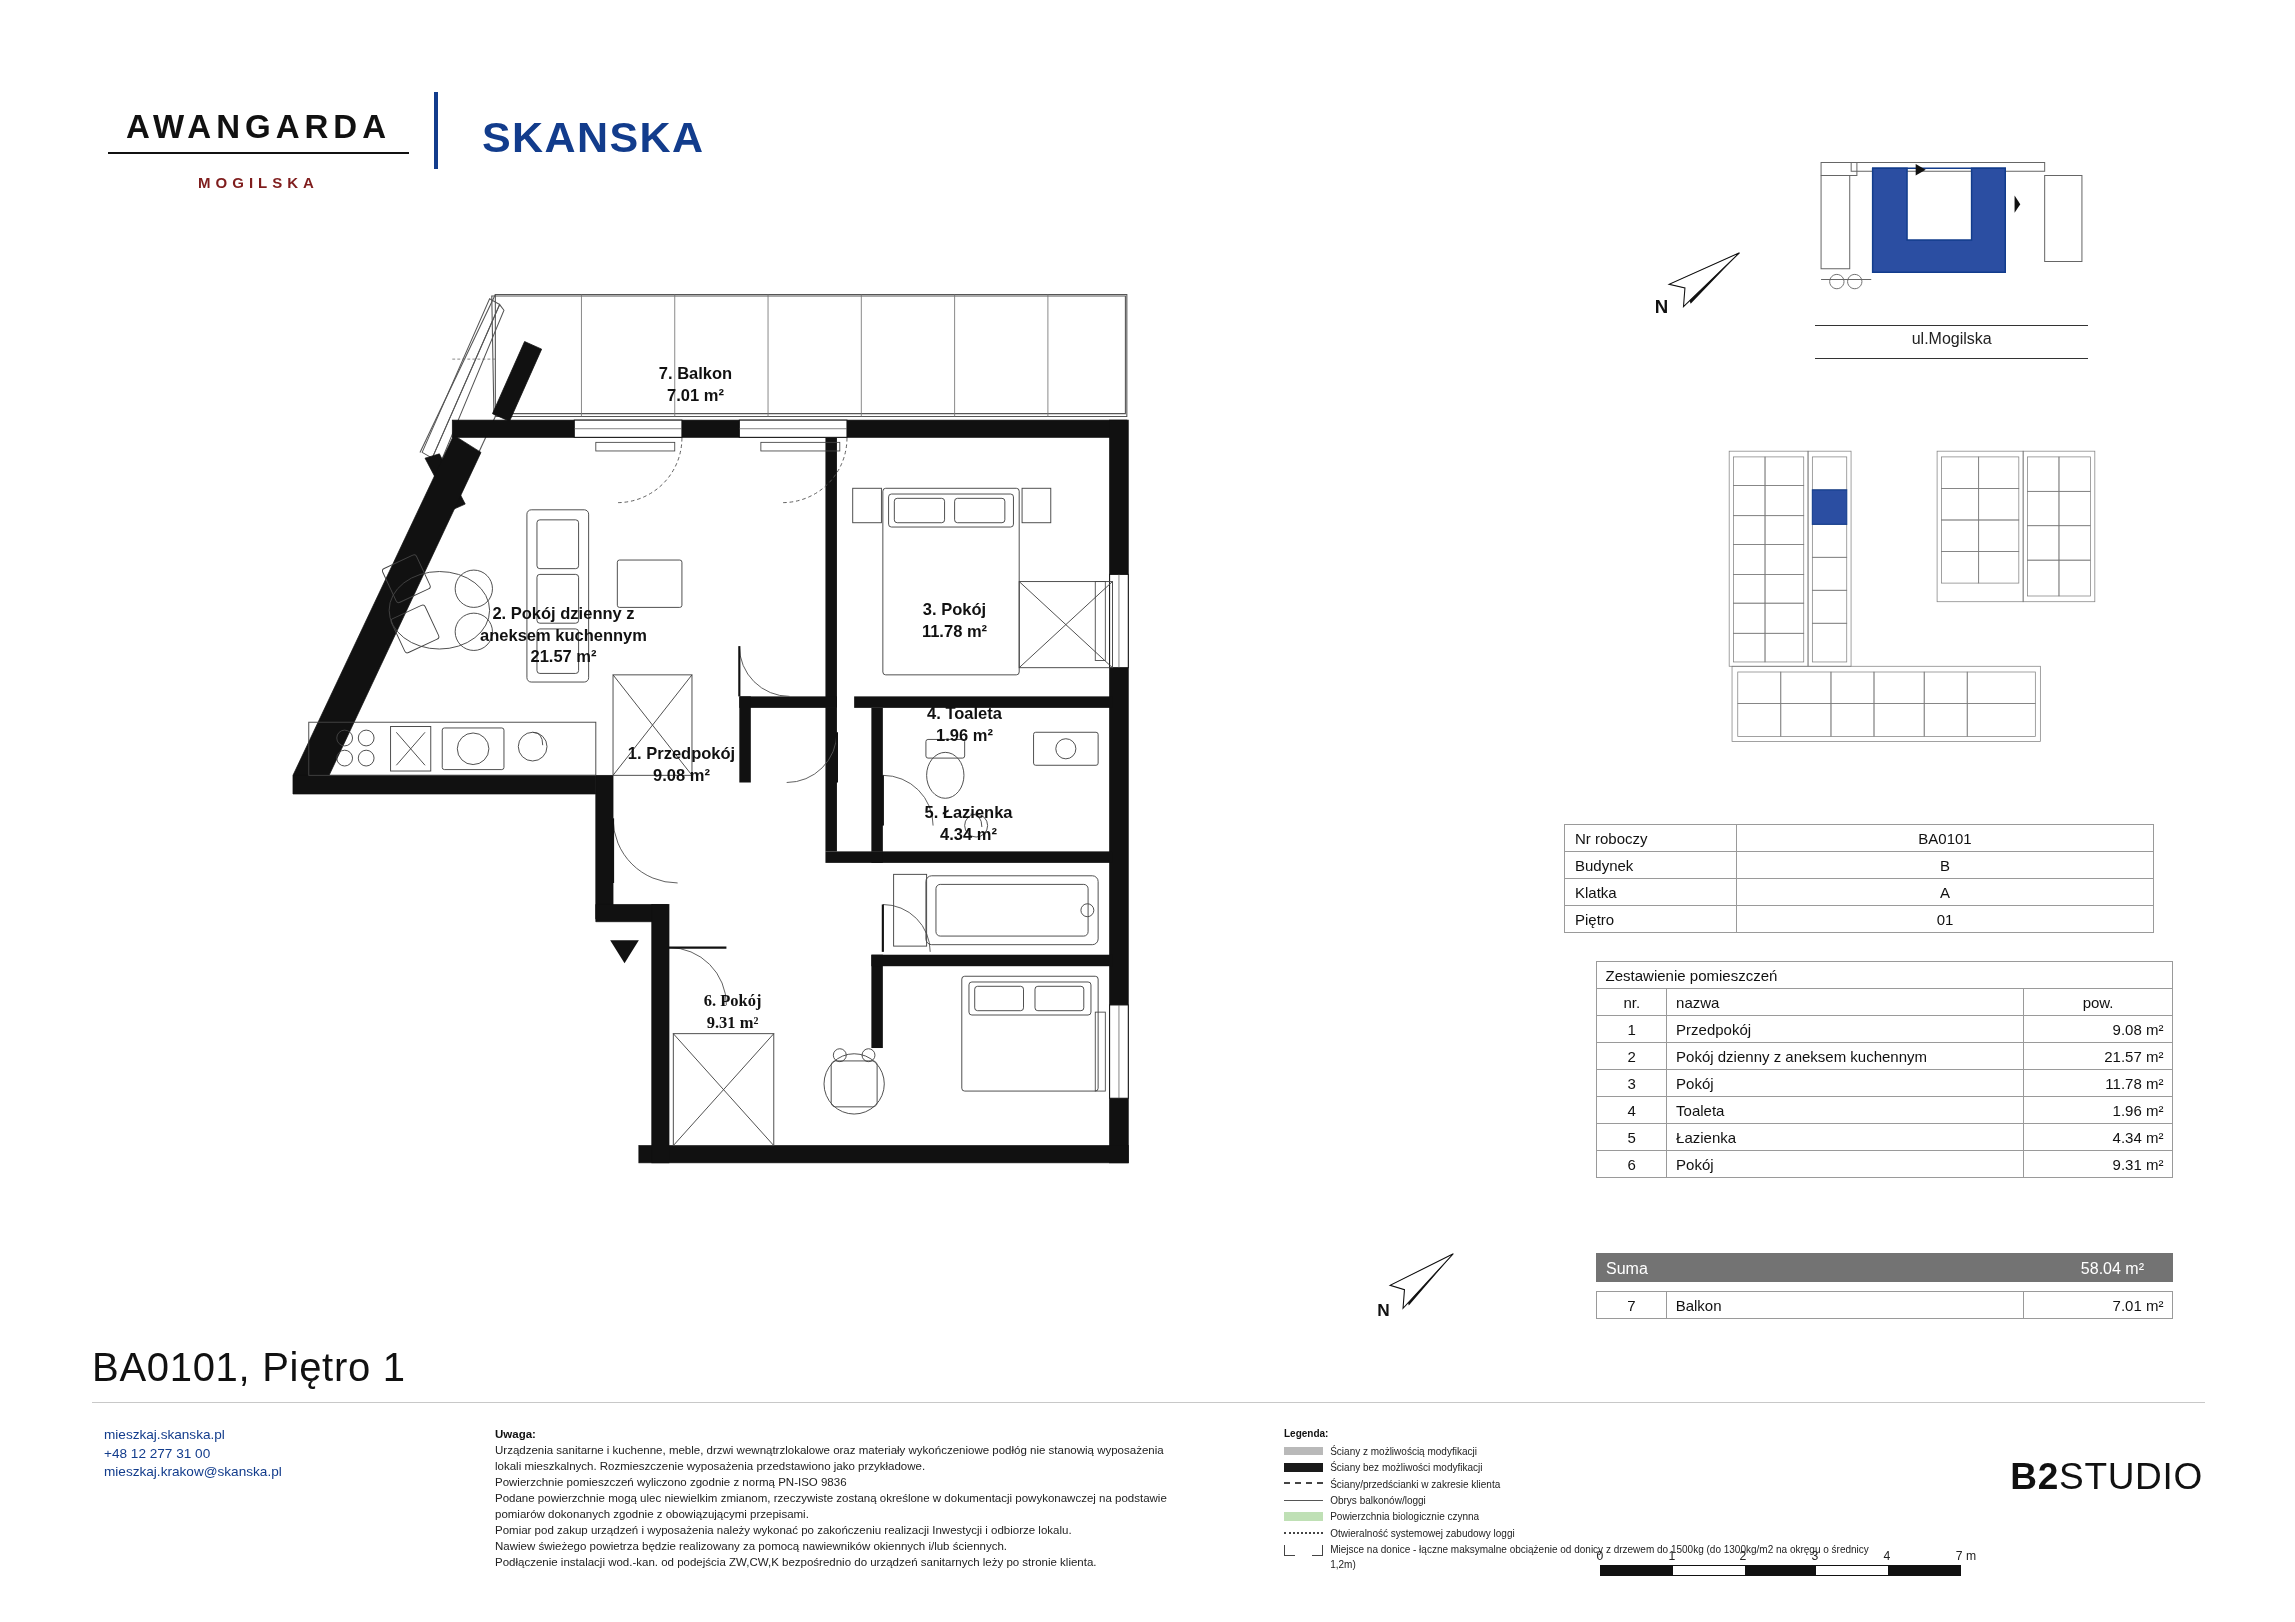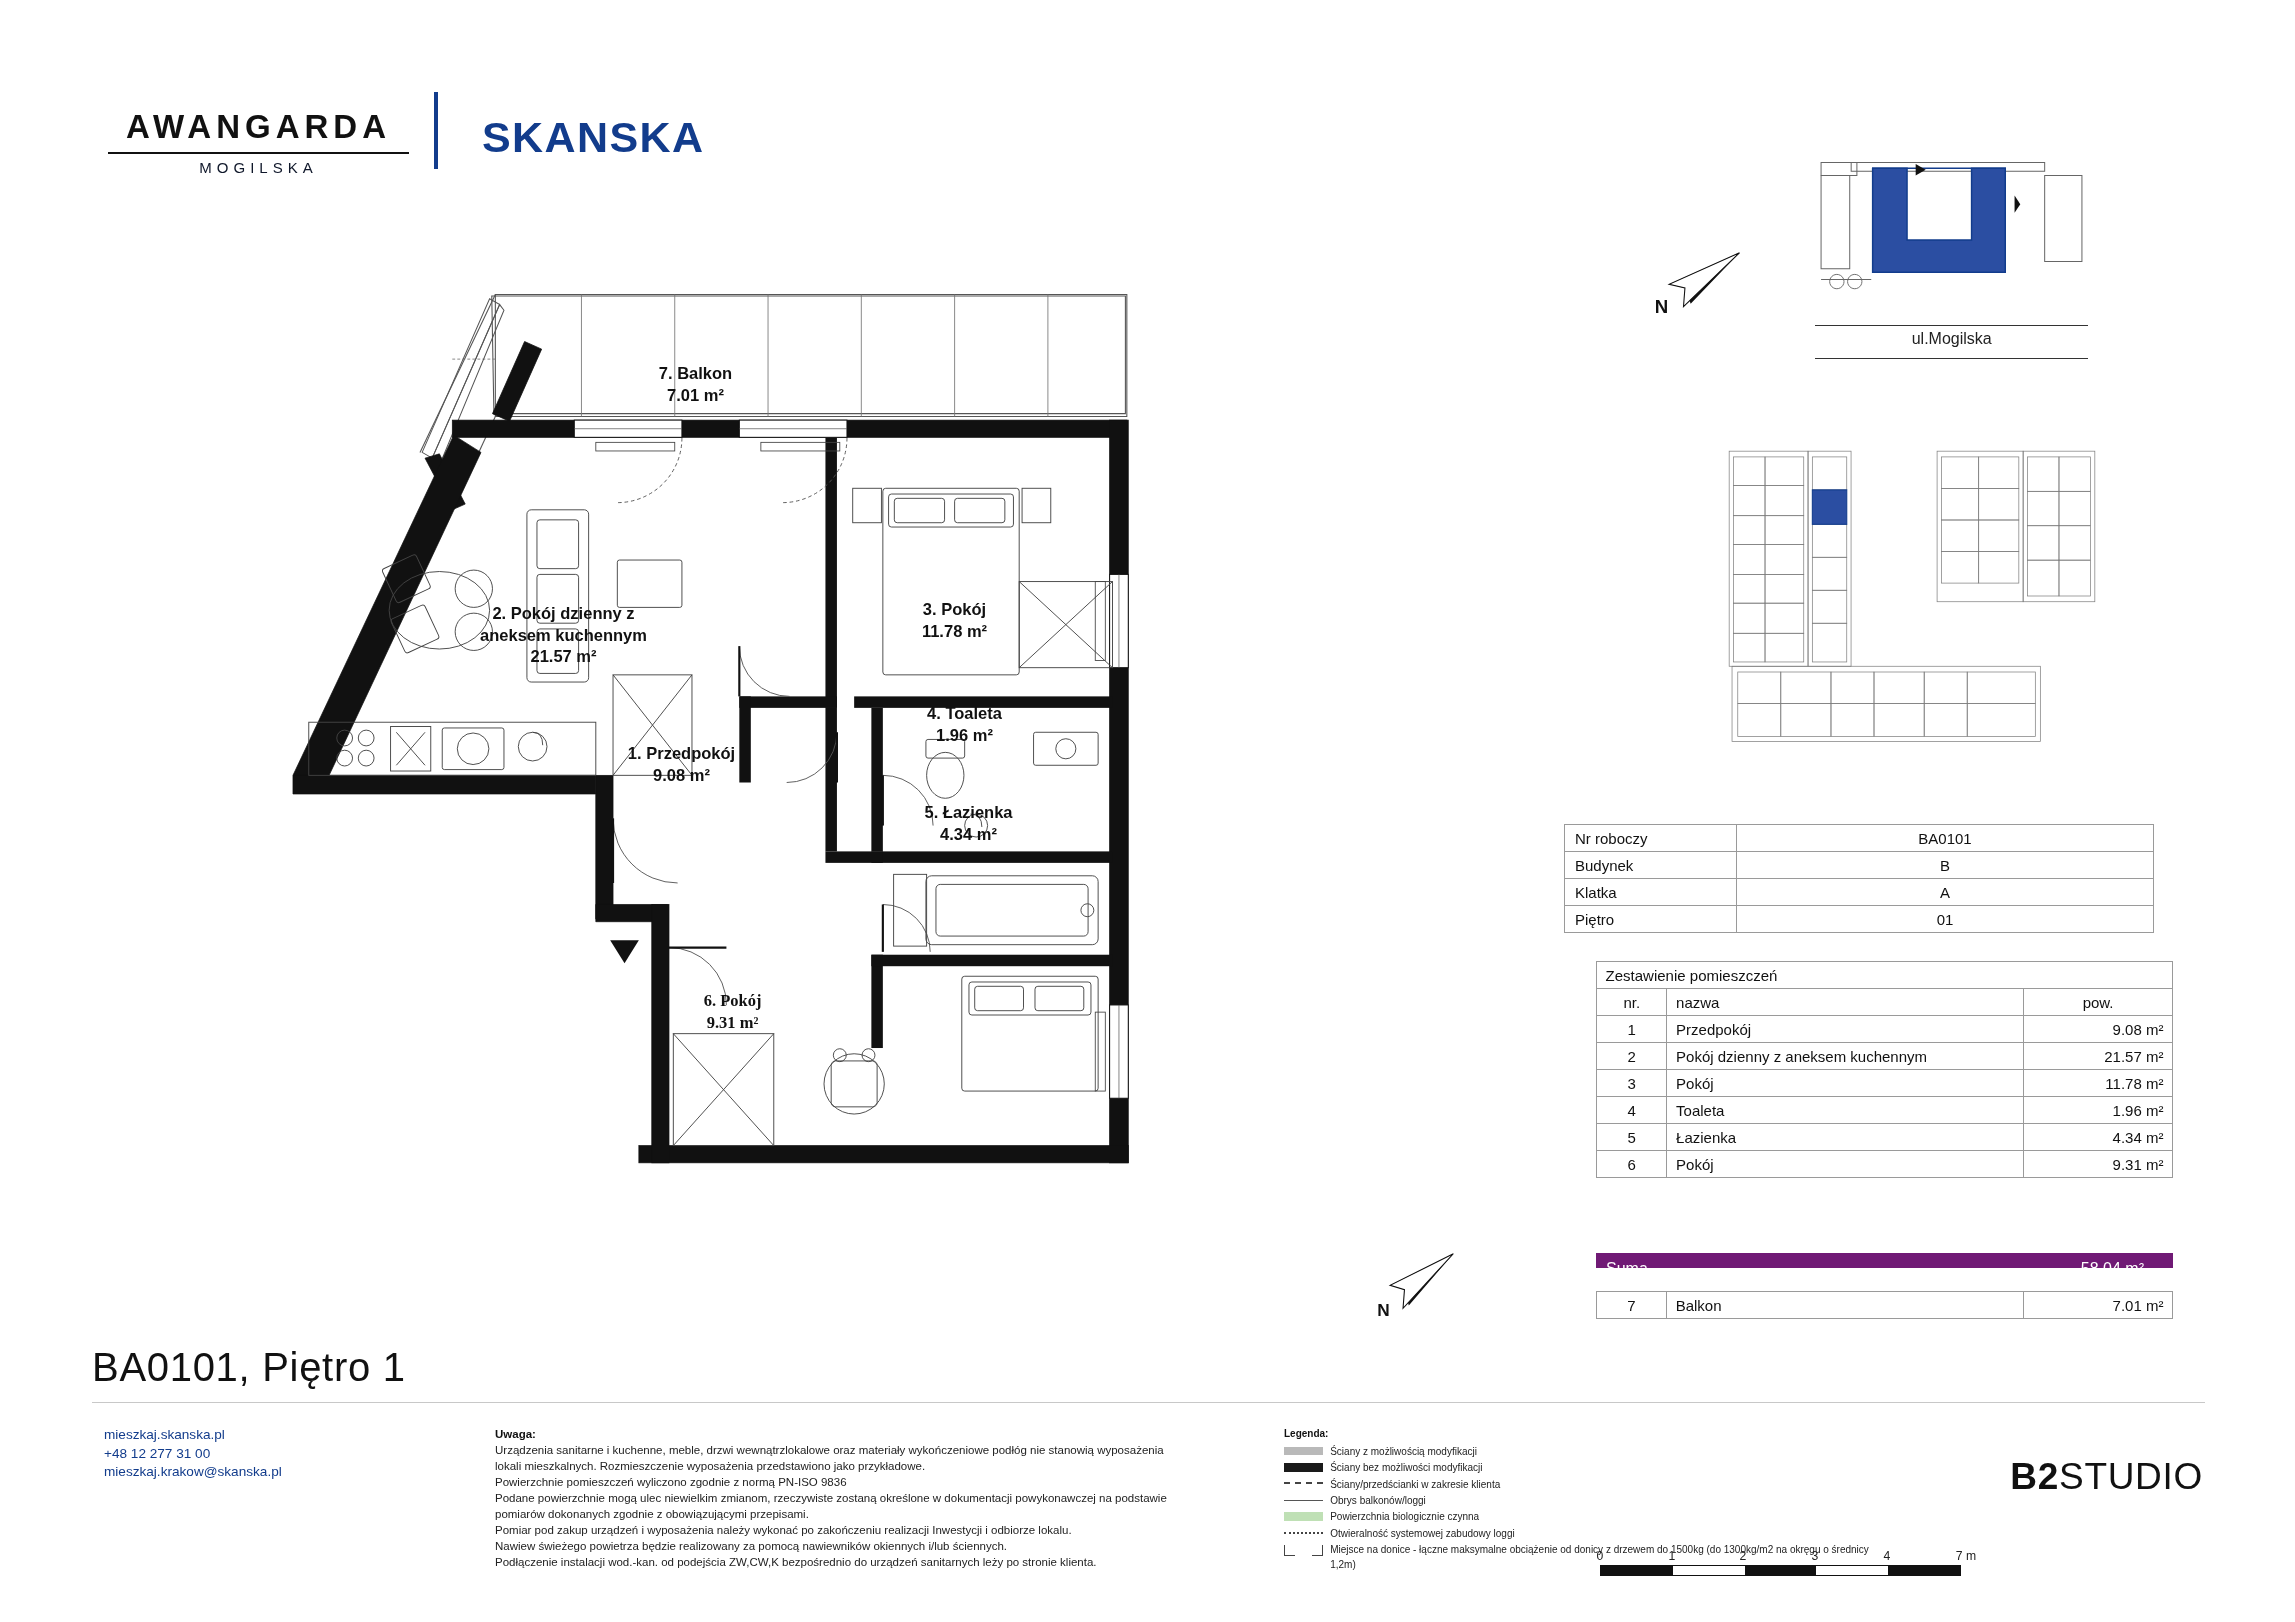--- a/index.html
+++ b/index.html
@@ -15,21 +15,21 @@
 
   
   .brand-left {
     position:absolute; left:108px; top:108px; width:301px; text-align:center;
   }
   .brand-left .name {
     font-size:33px; letter-spacing:5px; font-weight:700; color:#111;
     border-bottom:2.2px solid #111; padding-bottom:5.7px;
   }
   .brand-left .sub {
-    font-size:15px; letter-spacing:5px; font-weight:400; color:#0f172a; margin-top:5px;
+    font-size:15px; letter-spacing:5px; font-weight:700; color:#7f1d1d; margin-top:20px;
   }
   .brand-divider {
     position:absolute; left:434px; top:92px; width:3.6px; height:77px; background:#123c8c;
   }
   .brand-right {
     position:absolute; left:482px; top:113px;
     font-size:43px; font-weight:700; letter-spacing:1.4px; color:#123c8c;
   }
 
   
@@ -70,22 +70,22 @@
   .rooms-table .caption-row td { text-align:left; }
   .rooms-table .head td { text-align:left; }
   .rooms-table td.c-nr { width:57px; text-align:center; }
   .rooms-table td.c-name { width:373px; }
   .rooms-table td.c-pow { width:143px; text-align:right; }
   .rooms-table .head td.c-nr { text-align:center; }
   .rooms-table .head td.c-pow { text-align:center; }
 
   
   .sum-row {
-    position:absolute; left:1596px; top:1253px; width:577px; height:15px;
-    background:#701a75; color:#fff; font-size:16px;
+    position:absolute; left:1596px; top:1253px; width:577px; height:29px;
+    background:#737373; color:#fff; font-size:16px;
   }
   .sum-row .lbl { position:absolute; left:10px; top:6.5px; }
   .sum-row .val { position:absolute; right:29px; top:6.5px; }
 
   .balcony-table {
     position:absolute; left:1596px; top:1291px; width:577px;
     border-collapse:collapse; font-size:15px;
   }
   .balcony-table td { border:0.7px solid #9a9a9a; height:26px; padding:0 8.6px; color:#111; }
   .balcony-table td.c-nr { width:57px; text-align:center; }

